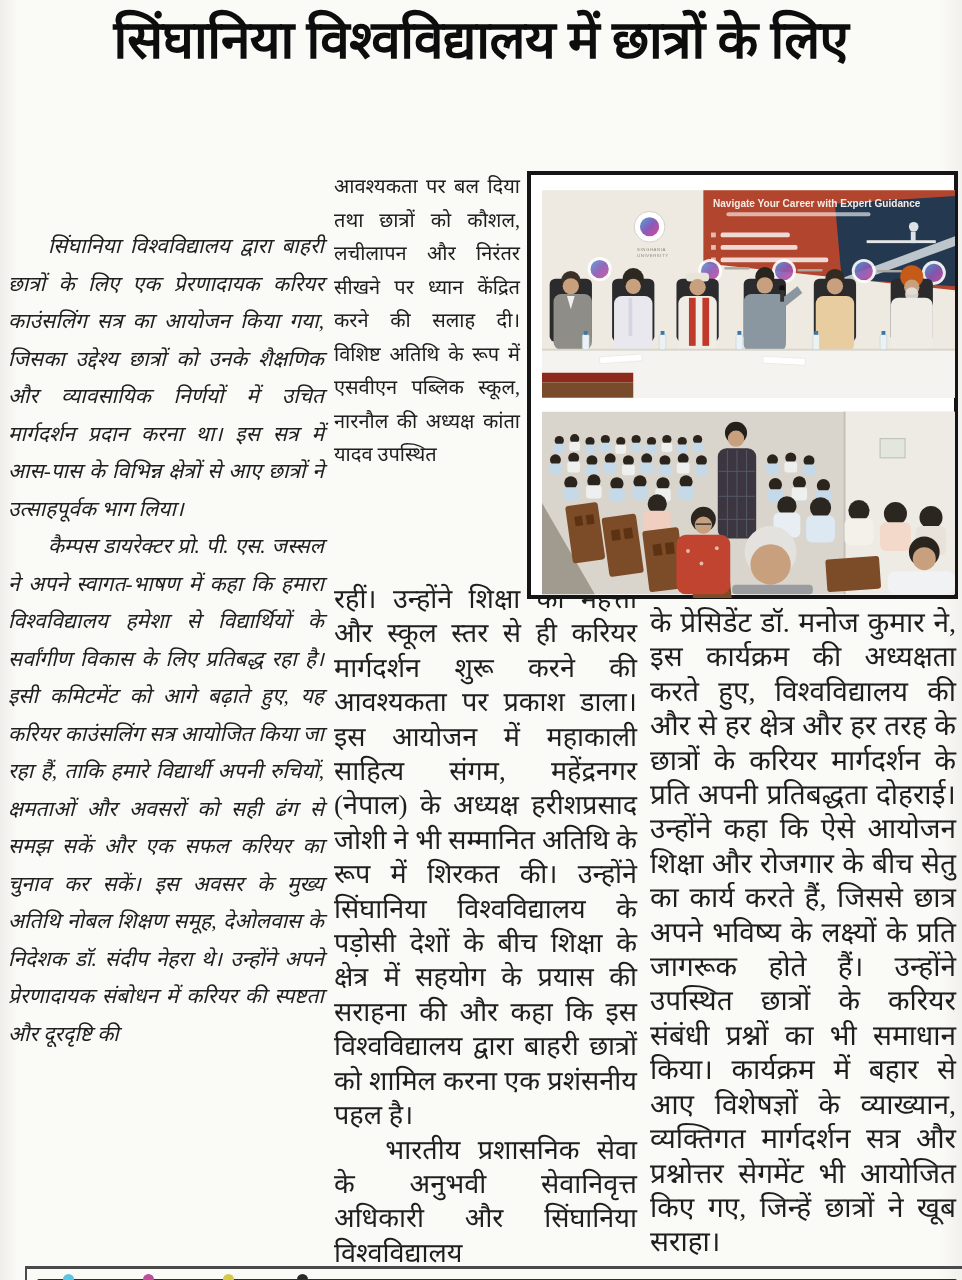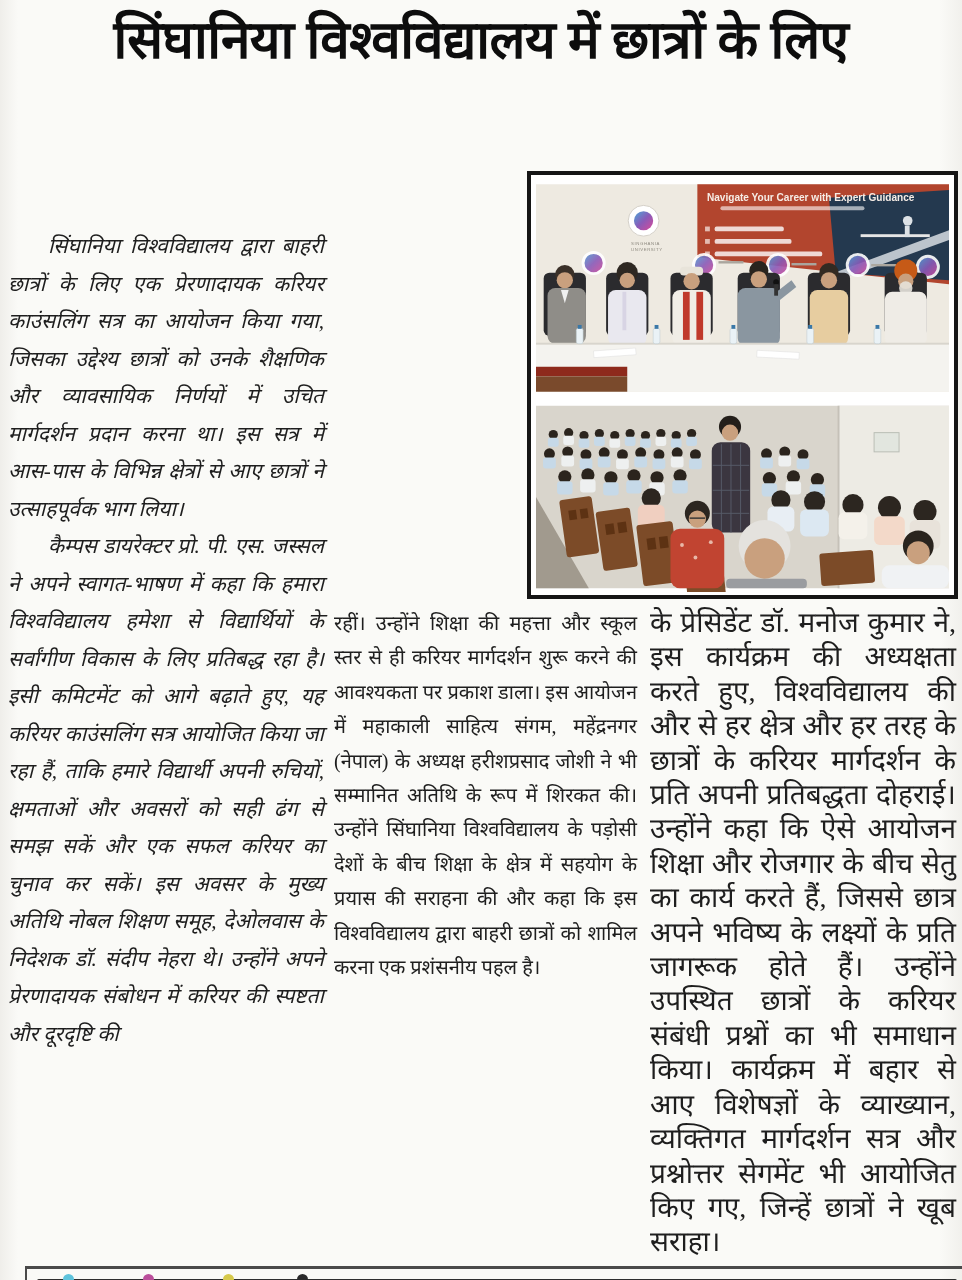--- a/index.html
+++ b/index.html
@@ -22,28 +22,28 @@
   }
   
   .byline{position:absolute; left:10px; top:168px; width:310px; text-align:center;}
   .byline div{font-weight:bold; font-size:23px; line-height:37px;}
   
   .bodycol{position:absolute; text-align:justify; color:#1e1e1e;}
   .bodycol p{margin:0; text-indent:1.9em;}
   .col1{left:8px;  top:228px; width:316px; font-size:21px; line-height:37.5px;font-style:italic;}
   .col2a{left:334px; top:170px; width:186px; font-size:20px; line-height:33.5px;}
   .col2a p{text-indent:0;}
-  .col2b{left:334px; top:606px; width:303px; font-size:20px; line-height:34.4px;}
+  .col2b{left:334px; top:582px; width:303px; font-size:27px; line-height:34.4px;}
   .col2b p.cont{text-indent:0;}
   .col3{left:650px; top:606px; width:306px; font-size:28px; line-height:34.4px;}
   .col3 p{text-indent:0;}
   
   .photo-frame{
     position:absolute; left:527px; top:171px; width:431px; height:428px;
-    border:4px solid #151515; background:#fff; box-sizing:border-box; padding:5px;
+    border:4px solid #151515; background:#fff; box-sizing:border-box; padding:11px;
   }
   .photo-frame svg{display:block;}
   .photo-gap{height:6px;}
   .banner-title{font:bold 10.5px "Liberation Sans","DejaVu Sans",sans-serif; fill:#f6ece5;}
   .logo-txt{font:4.5px "Liberation Sans","DejaVu Sans",sans-serif; fill:#8e8a80; letter-spacing:.6px;}
   
   .bottom-strip{position:absolute; left:25px; top:1266px; width:937px; height:14px;
     border-top:3px solid #4a4a4a;}
   .bottom-strip .edge{position:absolute; left:0; top:-3px; width:2px; height:17px; background:#4a4a4a;}
   .bottom-strip .bar{position:absolute; left:12px; top:10px; height:5px; width:920px; background:#2e2e2e; border-radius:2px;}
@@ -57,23 +57,27 @@
   <div class="headline">
     <div class="hl">सिंघानिया विश्वविद्यालय में छात्रों के लिए</div>
   </div>
 
 
   <div class="bodycol col1">
     <p>सिंघानिया विश्वविद्यालय द्वारा बाहरी छात्रों के लिए एक प्रेरणादायक करियर काउंसलिंग सत्र का आयोजन किया गया, जिसका उद्देश्य छात्रों को उनके शैक्षणिक और व्यावसायिक निर्णयों में उचित मार्गदर्शन प्रदान करना था। इस सत्र में आस-पास के विभिन्न क्षेत्रों से आए छात्रों ने उत्साहपूर्वक भाग लिया।</p>
     <p>कैम्पस डायरेक्टर प्रो. पी. एस. जस्सल ने अपने स्वागत-भाषण में कहा कि हमारा विश्वविद्यालय हमेशा से विद्यार्थियों के सर्वांगीण विकास के लिए प्रतिबद्ध रहा है। इसी कमिटमेंट को आगे बढ़ाते हुए, यह करियर काउंसलिंग सत्र आयोजित किया जा रहा हैं, ताकि हमारे विद्यार्थी अपनी रुचियों, क्षमताओं और अवसरों को सही ढंग से समझ सकें और एक सफल करियर का चुनाव कर सकें। इस अवसर के मुख्य अतिथि नोबल शिक्षण समूह, देओलवास के निदेशक डॉ. संदीप नेहरा थे। उन्होंने अपने प्रेरणादायक संबोधन में करियर की स्पष्टता और दूरदृष्टि की</p>
   </div>
 
+  <div class="bodycol col2a">
+    <p>आवश्यकता पर बल दिया तथा छात्रों को कौशल, लचीलापन और निरंतर सीखने पर ध्यान केंद्रित करने की सलाह दी। विशिष्ट अतिथि के रूप में एसवीएन पब्लिक स्कूल, नारनौल की अध्यक्ष कांता यादव उपस्थित</p>
+  </div>
 
   <div class="bodycol col2b">
     <p class="cont">रहीं। उन्होंने शिक्षा की महत्ता और स्कूल स्तर से ही करियर मार्गदर्शन शुरू करने की आवश्यकता पर प्रकाश डाला। इस आयोजन में महाकाली साहित्य संगम, महेंद्रनगर (नेपाल) के अध्यक्ष हरीशप्रसाद जोशी ने भी सम्मानित अतिथि के रूप में शिरकत की। उन्होंने सिंघानिया विश्वविद्यालय के पड़ोसी देशों के बीच शिक्षा के क्षेत्र में सहयोग के प्रयास की सराहना की और कहा कि इस विश्वविद्यालय द्वारा बाहरी छात्रों को शामिल करना एक प्रशंसनीय पहल है।</p>
+    <p>भारतीय प्रशासनिक सेवा के अनुभवी सेवानिवृत्त अधिकारी और सिंघानिया विश्वविद्यालय</p>
   </div>
 
   <div class="bodycol col3">
     <p>के प्रेसिडेंट डॉ. मनोज कुमार ने, इस कार्यक्रम की अध्यक्षता करते हुए, विश्वविद्यालय की और से हर क्षेत्र और हर तरह के छात्रों के करियर मार्गदर्शन के प्रति अपनी प्रतिबद्धता दोहराई। उन्होंने कहा कि ऐसे आयोजन शिक्षा और रोजगार के बीच सेतु का कार्य करते हैं, जिससे छात्र अपने भविष्य के लक्ष्यों के प्रति जागरूक होते हैं। उन्होंने उपस्थित छात्रों के करियर संबंधी प्रश्नों का भी समाधान किया। कार्यक्रम में बहार से आए विशेषज्ञों के व्याख्यान, व्यक्तिगत मार्गदर्शन सत्र और प्रश्नोत्तर सेगमेंट भी आयोजित किए गए, जिन्हें छात्रों ने खूब सराहा।</p>
   </div>
 
   <div class="photo-frame">
 
     <svg width="413" height="216" viewBox="0 0 430 216">
       <defs>

